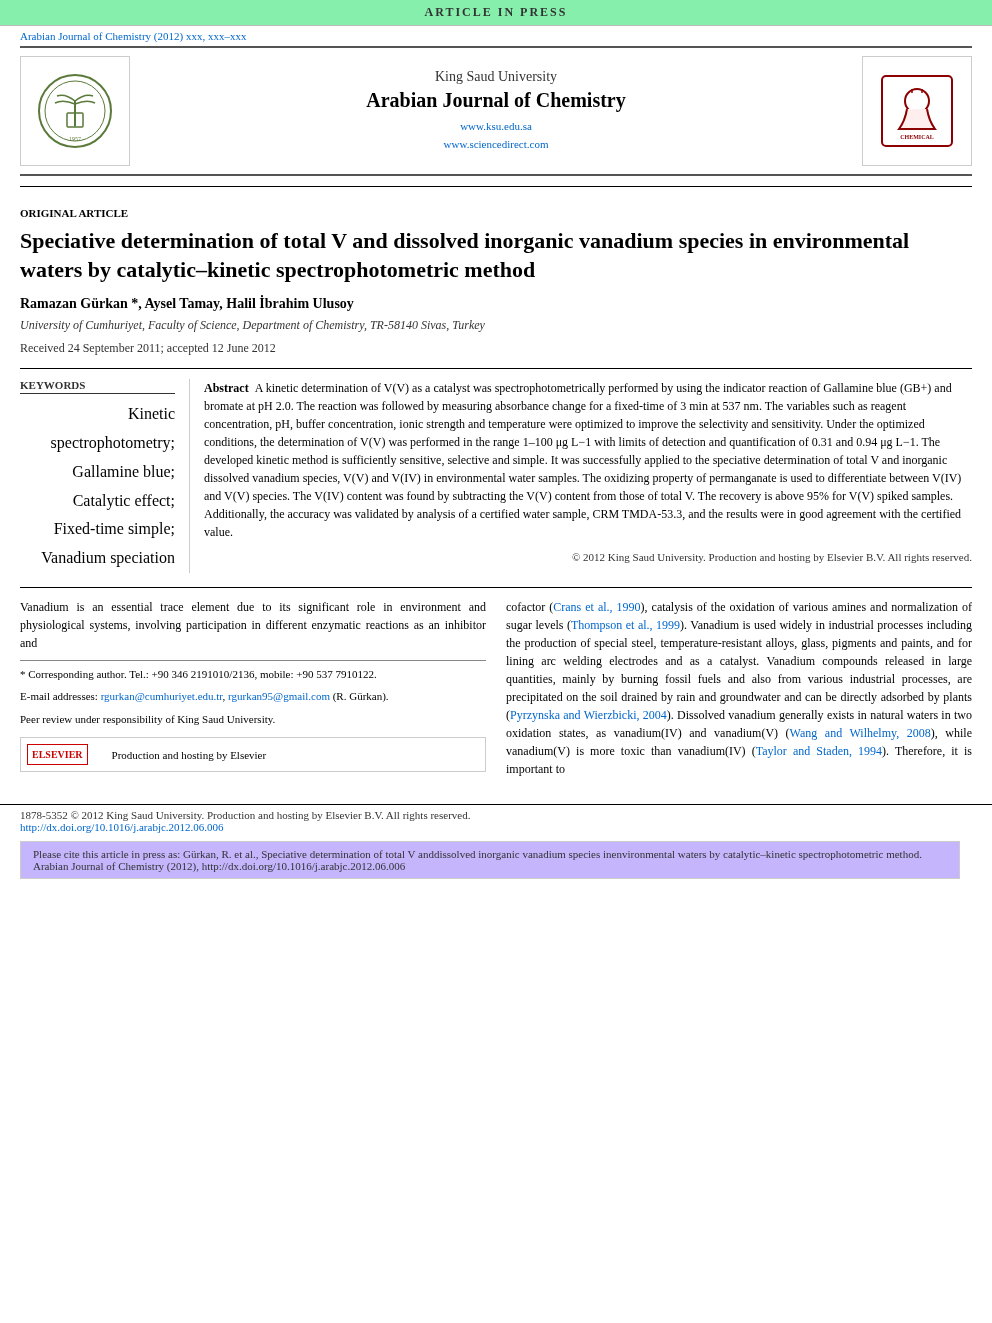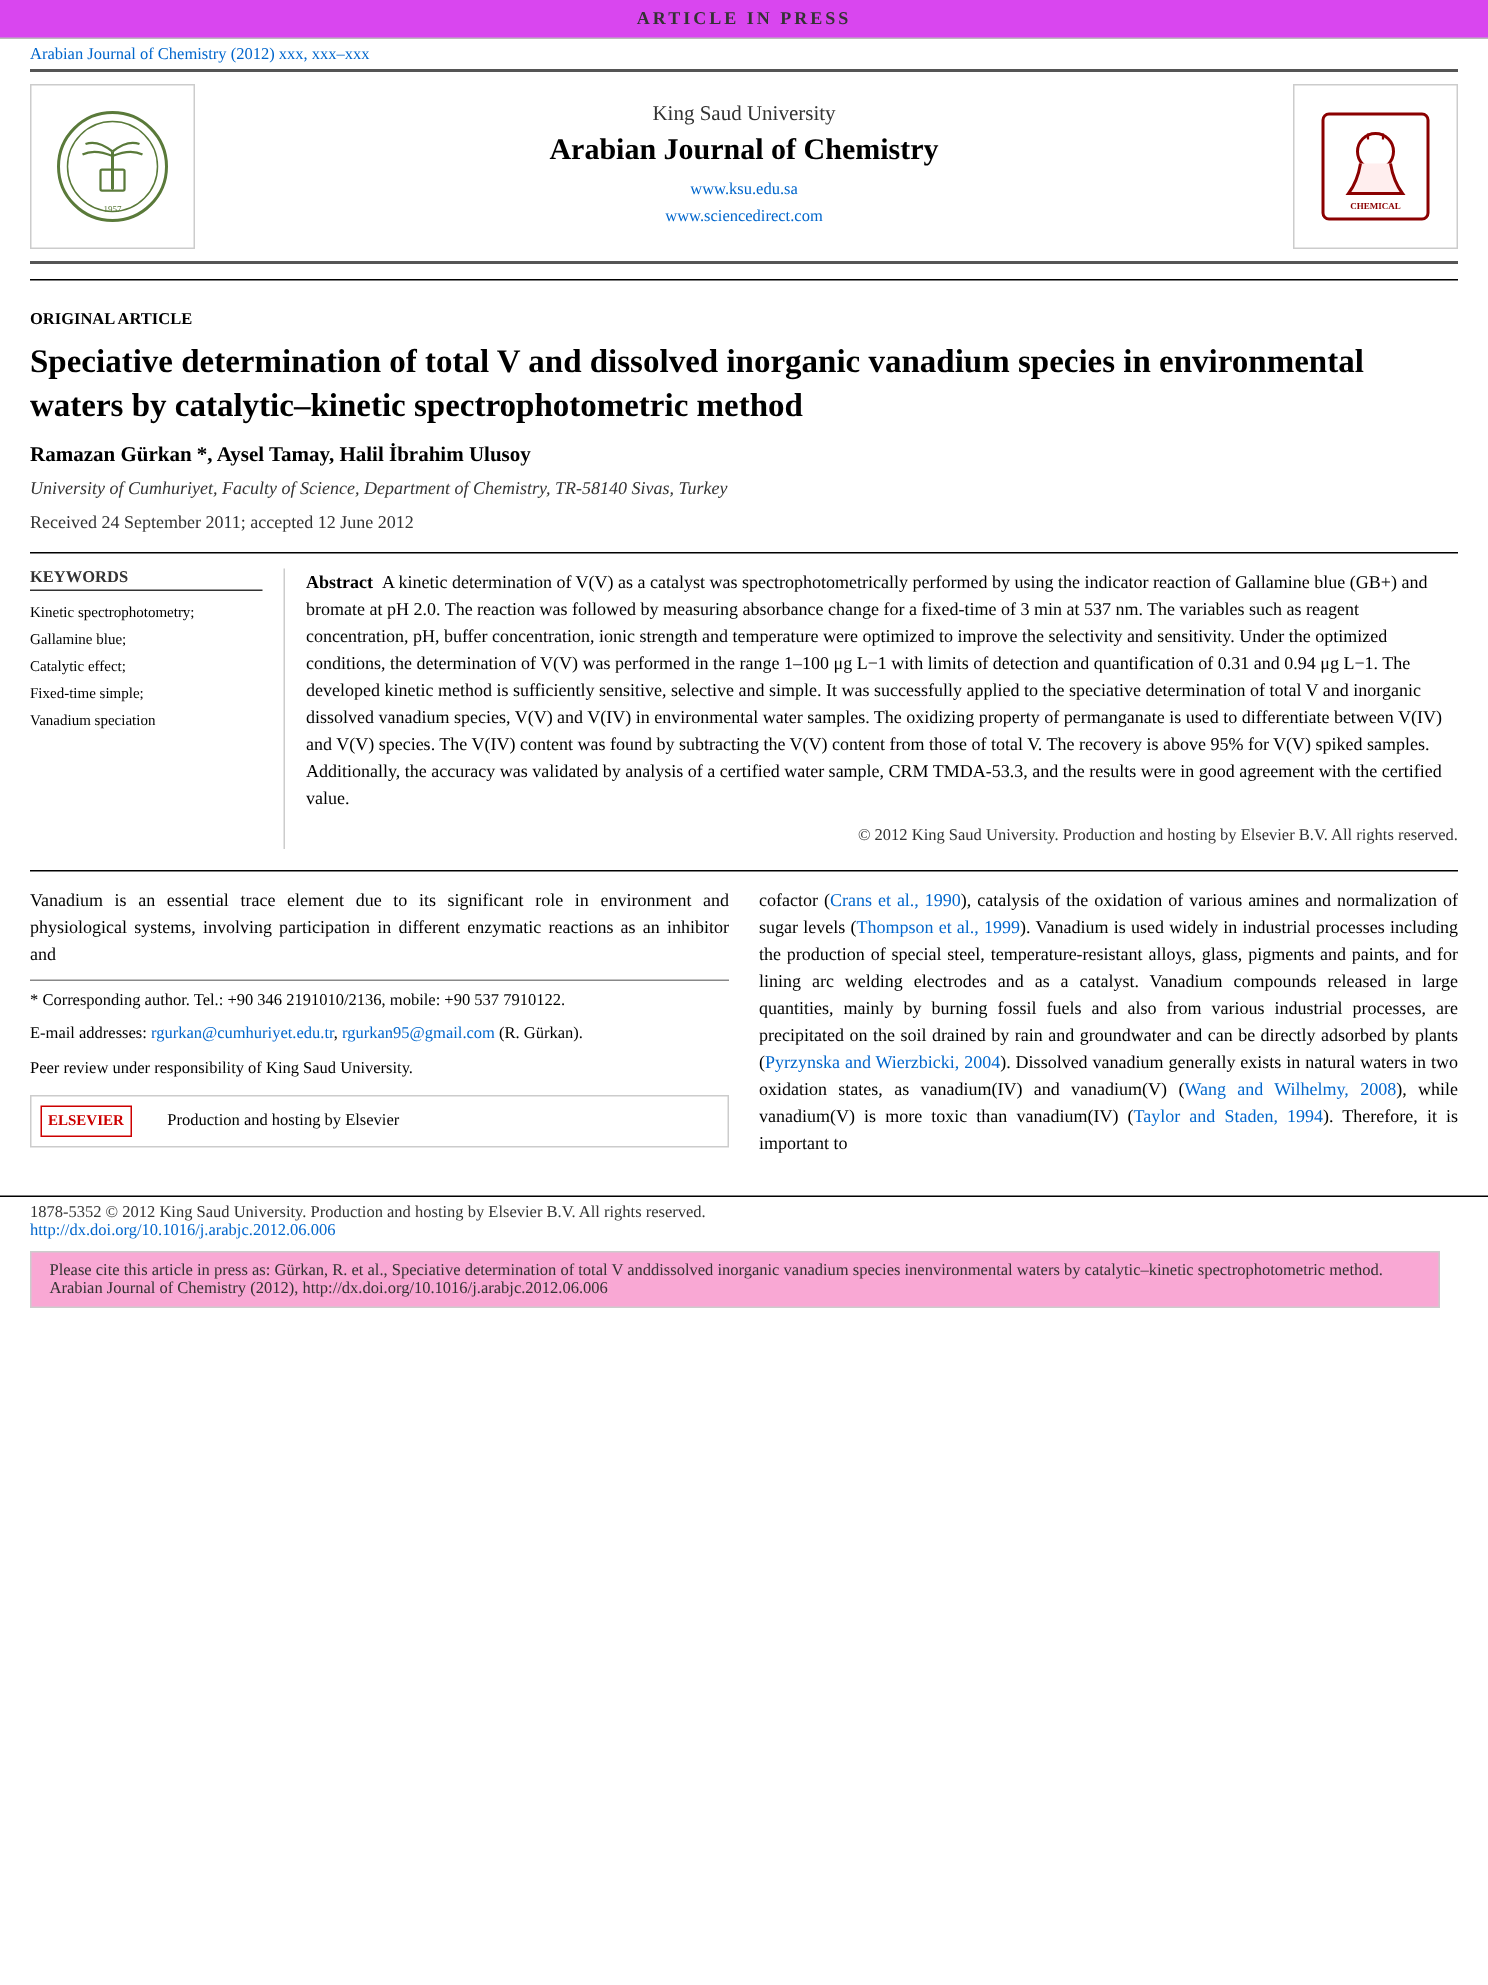--- a/index.html
+++ b/index.html
@@ -7,21 +7,21 @@
       width: 992px;
       min-height: 1323px;
       background: #fff;
       font-family: 'Times New Roman', Times, serif;
       font-size: 13px;
       color: #000;
     }
 
     
     .article-in-press-banner {
-      background: #d946ef;
+      background: #86efac;
       text-align: center;
       padding: 5px 0;
       font-size: 12px;
       letter-spacing: 2px;
       font-weight: bold;
       color: #333;
       border-bottom: 1px solid #bbb;
     }
 
     
@@ -150,24 +150,25 @@
     }
     .keywords-title {
       font-size: 11px;
       font-weight: bold;
       color: #333;
       border-bottom: 1px solid #333;
       padding-bottom: 2px;
       margin-bottom: 6px;
     }
     .keywords-list {
-      font-size: 10px;
+      font-size: 16px;
       color: #000;
       line-height: 1.8;
       list-style: none;
+      text-align: right;
     }
     .abstract-col {
       flex: 1;
       padding-left: 14px;
       font-size: 12px;
       line-height: 1.5;
       color: #000;
     }
     .abstract-label {
       font-weight: bold;
@@ -246,21 +247,21 @@
       font-size: 11px;
       color: #333;
       margin-top: 10px;
     }
     .page-footer .doi-link {
       color: #0066cc;
     }
 
     
     .citation-box {
-      background: #f9a8d4;
+      background: #c4b5fd;
       border: 1px solid #ccc;
       padding: 6px 12px;
       font-size: 11px;
       color: #333;
       margin: 4px 32px 0 20px;
     }
   </style>
 </head>
 <body>
 

